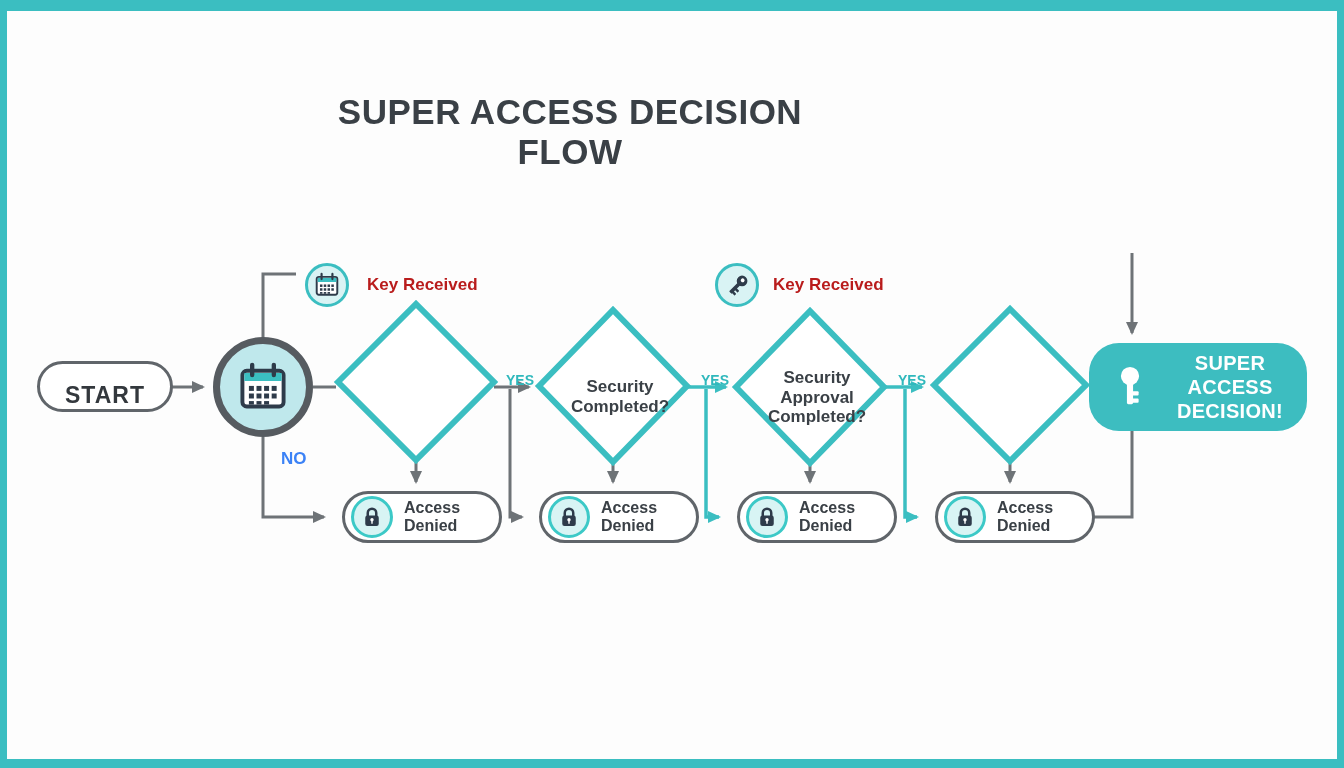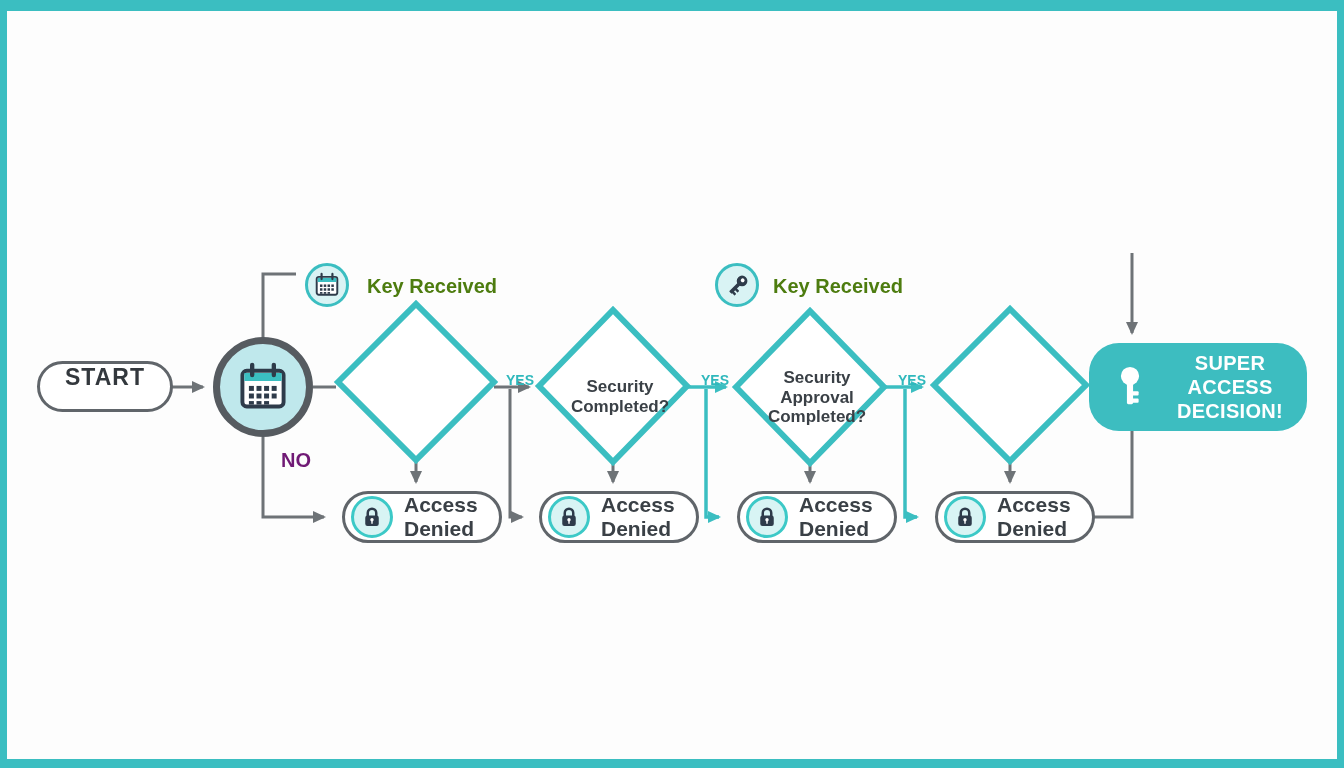--- a/index.html
+++ b/index.html
@@ -13,51 +13,51 @@
   .abs{position:absolute;}
   #wires{position:absolute;left:-7px;top:-11px;z-index:1;}
   .node{z-index:2;}
   .title{
     left:278px;top:81px;width:570px;text-align:center;
     font-size:35px;font-weight:700;letter-spacing:.5px;color:#3A4046;z-index:2;
   }
   .start-pill{
     left:30px;top:350px;width:136px;height:51px;background:#fff;
     border:3px solid #60656A;border-radius:27px;display:flex;
-    align-items:flex-start;justify-content:center;font-size:23px;font-weight:700;
+    align-items:flex-end;justify-content:center;font-size:23px;font-weight:700;
     letter-spacing:1px;color:#33383D;box-sizing:border-box;
   }
   .main-circle{
     left:206px;top:326px;width:100px;height:100px;border-radius:50%;
     background:#BFE8EC;border:7px solid #565B60;box-sizing:border-box;
     display:flex;align-items:center;justify-content:center;
   }
   .badge-circle{
     width:44px;height:44px;border-radius:50%;background:#D9F3F4;
     border:3px solid #3BBEC1;box-sizing:border-box;
     display:flex;align-items:center;justify-content:center;
   }
-  .badge-label{font-size:20px;font-weight:700;color:#4d7c0f;}
+  .badge-label{font-size:17px;font-weight:700;color:#b91c1c;}
   .yes{font-size:14px;font-weight:700;color:#2FB8BC;z-index:2;}
-  .no{font-size:20px;font-weight:700;color:#701a75;z-index:2;}
+  .no{font-size:17px;font-weight:700;color:#3b82f6;z-index:2;}
   .dtext{
     text-align:center;font-size:17px;font-weight:700;line-height:1.15;
     color:#3A4046;z-index:2;width:150px;
   }
   .denied-pill{
     top:480px;width:160px;height:52px;background:#fff;border:3px solid #60656A;
     border-radius:27px;box-sizing:border-box;display:flex;align-items:center;
     gap:11px;padding-left:6px;z-index:2;
   }
   .lock-circle{
     width:42px;height:42px;border-radius:50%;background:#D8F4F4;
     border:3px solid #3CC9C7;box-sizing:border-box;flex:0 0 auto;
     display:flex;align-items:center;justify-content:center;
   }
-  .denied-text{font-size:21px;font-weight:700;line-height:1.12;color:#3A4046;}
+  .denied-text{font-size:16px;font-weight:700;line-height:1.12;color:#3A4046;}
   .granted{
     left:1082px;top:332px;width:218px;height:88px;background:#3DBDC0;
     border-radius:30px;display:flex;align-items:center;gap:10px;
     padding:0 10px 0 18px;box-sizing:border-box;z-index:2;
   }
   .granted-text{
     color:#fff;font-size:20px;font-weight:700;line-height:1.2;
     letter-spacing:.3px;text-align:center;flex:1;
   }
   .icon{display:block;}
@@ -136,20 +136,21 @@
       <path d="M1080,387 H1086" marker-end="url(#mt)"></path>
     </g>
     <g fill="#ffffff" stroke="#3BBEC1" stroke-width="6">
       <polygon points="338,382 416,304 494,382 416,460"></polygon>
       <polygon points="539,386 613,310 687,386 613,462"></polygon>
       <polygon points="736,387 810,311 884,387 810,463"></polygon>
       <polygon points="934,385 1010,309 1086,385 1010,461"></polygon>
     </g>
   </svg>
 
+  <div class="abs title">SUPER ACCESS DECISION FLOW</div>
 
   <div class="abs start-pill node">
     <span>START</span>
   </div>
 
   <div class="abs main-circle node">
     <svg class="icon" width="52" height="52">
         <use href="#ic-cal"></use>
       </svg>
   </div>

